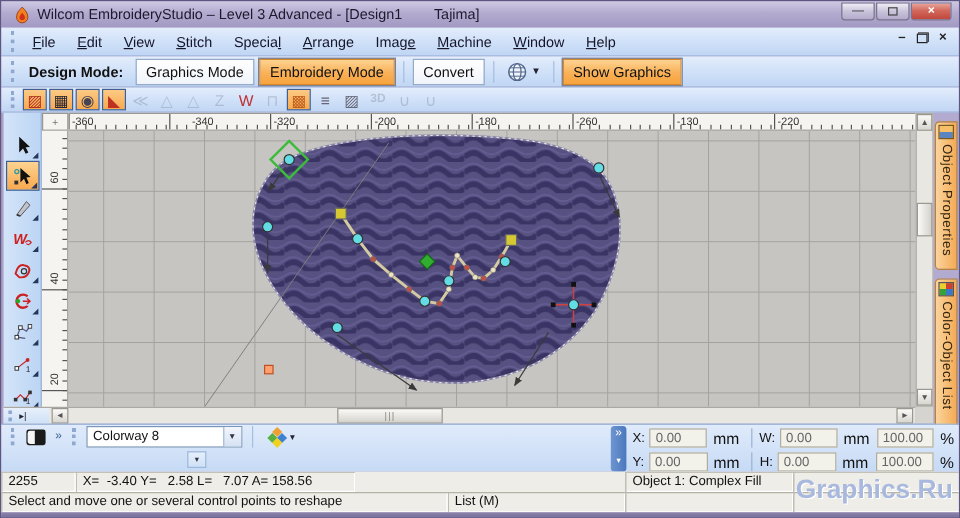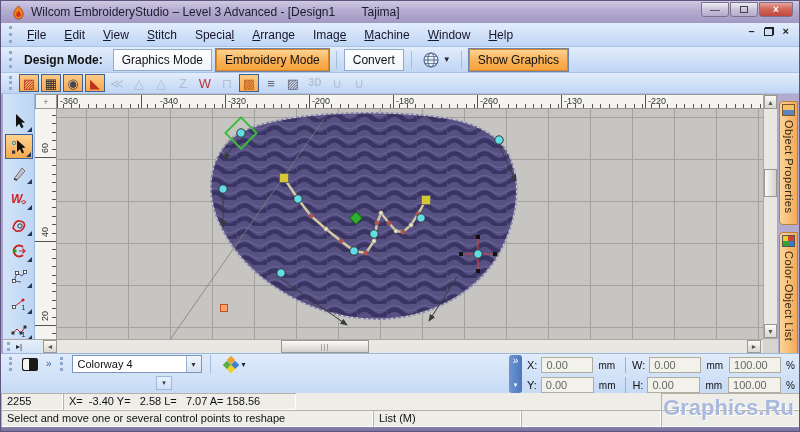--- a/index.html
+++ b/index.html
@@ -96,21 +96,21 @@
   #mini-drop1{position:absolute;left:155px;top:22px;width:16px;height:14px;background:linear-gradient(#e7f0fb,#cfe0f6);
     border:1px solid #9db8da;font-size:7px;color:#334;display:flex;align-items:center;justify-content:center;}
   
   #pospanel{position:absolute;left:508px;top:0;width:292px;height:40px;}
   #pp-divider{position:absolute;left:0;top:1px;width:13px;height:38px;background:linear-gradient(90deg,#6f95d0,#4a78bd);
     border-radius:3px;color:#fff;font-size:10px;text-align:center;line-height:12px;}
   #mini-drop2{position:absolute;left:1px;top:24px;width:11px;height:12px;font-size:7px;color:#fff;text-align:center;line-height:12px;}
   .pp-row{position:absolute;left:16px;width:276px;height:20px;display:flex;align-items:center;}
   .pp-label{font-size:11px;color:#111;margin:0 4px 0 2px;}
   .pp-field{width:56px;height:16px;background:#f2f1ea;border:1px solid #b0ada0;font-size:11px;color:#666;padding:0 4px;line-height:14px;}
-  .pp-unit{font-size:10px;color:#111;margin:0 6px 0 5px;}
+  .pp-unit{font-size:13px;color:#111;margin:0 6px 0 5px;}
   .pp-sep{width:1px;height:16px;background:#9ab2d0;margin:0 4px;}
   .pp-field.pct{width:56px;}
   
   .statusrow{position:absolute;left:0;width:800px;height:17px;background:#eeede7;}
   .scell{position:absolute;top:0;height:17px;font-size:11px;color:#111;padding:2px 6px;white-space:pre;overflow:hidden;
     box-shadow:inset 1px 1px 0 #b5b2a8, inset -1px -1px 0 #ffffff;}
   #watermark{position:absolute;right:5px;top:394px;font-size:22px;font-weight:bold;color:#a9b9de;
     text-shadow:1px 1px 0 #ffffff;letter-spacing:0px;z-index:5;}
   #bottomedge{position:absolute;left:0;top:426px;width:800px;height:6px;background:linear-gradient(#8c83ad,#6f6792);}
 </style>
@@ -510,21 +510,21 @@
       <div class="tab-scroll" style="top: 287px;">▼</div>
     </div>
 
   <div id="toolbar2">
     <div id="cw-row">
       <span class="grip"></span>
       <span id="film-icon"></span>
       <span class="overflow">»</span>
       <span class="grip"></span>
       <span id="colorway-combo">
-        <span class="val">Colorway 4</span>
+        <span class="val">Colorway 8</span>
         <span class="cbtn">
             <span>▼</span>
           </span>
       </span>
       <span class="vsep"></span>
       <span id="flower-icon">
         <span class="petal" style="left:4px;top:0;background:#f0a030"></span>
         <span class="petal" style="left:0;top:5px;background:#58b040"></span>
         <span class="petal" style="left:8px;top:5px;background:#4080d0"></span>
         <span class="petal" style="left:4px;top:9px;background:#f0d020"></span>
@@ -561,20 +561,21 @@
         <span class="pp-unit">mm</span>
         <span class="pp-field pct">100.00</span>
         <span class="pp-unit">%</span>
       </div>
     </div>
   </div>
 
   <div class="statusrow" style="top:392px">
     <span class="scell" style="left:0;width:62px">2255</span>
     <span class="scell" style="left:62px;width:233px">X=  -3.40 Y=   2.58 L=   7.07 A= 158.56</span>
+    <span class="scell" style="left:520px;width:140px">Object 1: Complex Fill</span>
     <span class="scell" style="left:660px;width:140px"></span>
   </div>
   <div class="statusrow" style="top:409px">
     <span class="scell" style="left:0;width:372px">Select and move one or several control points to reshape</span>
     <span class="scell" style="left:372px;width:148px">List (M)</span>
     <span class="scell" style="left:520px;width:140px"></span>
     <span class="scell" style="left:660px;width:140px"></span>
   </div>
   <div id="watermark">Graphics.Ru</div>
   <div id="bottomedge"></div>

